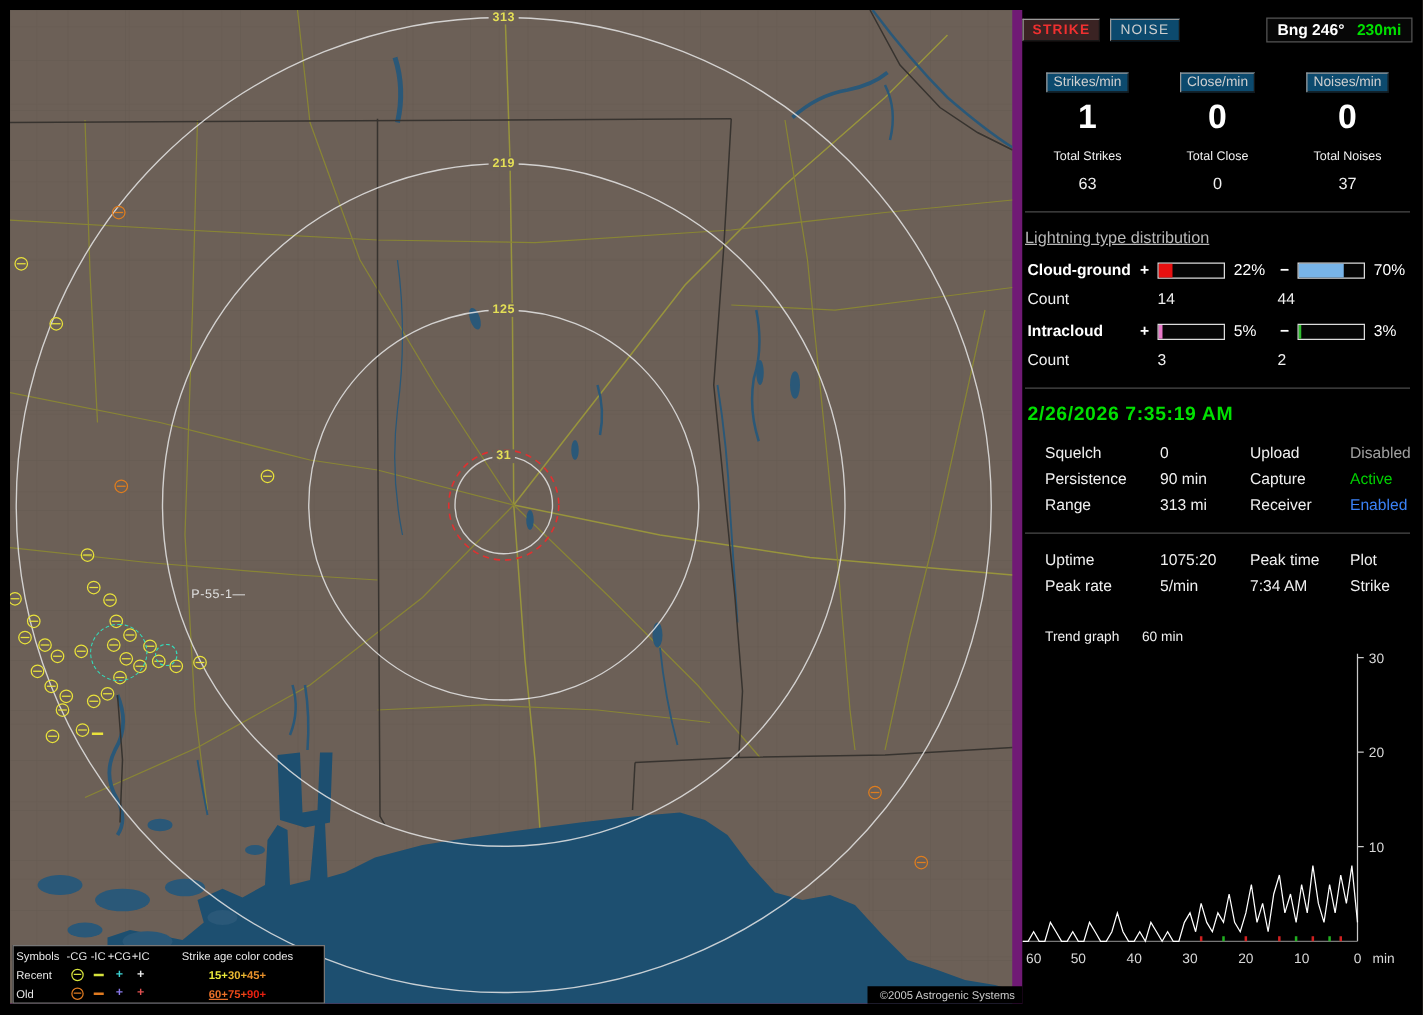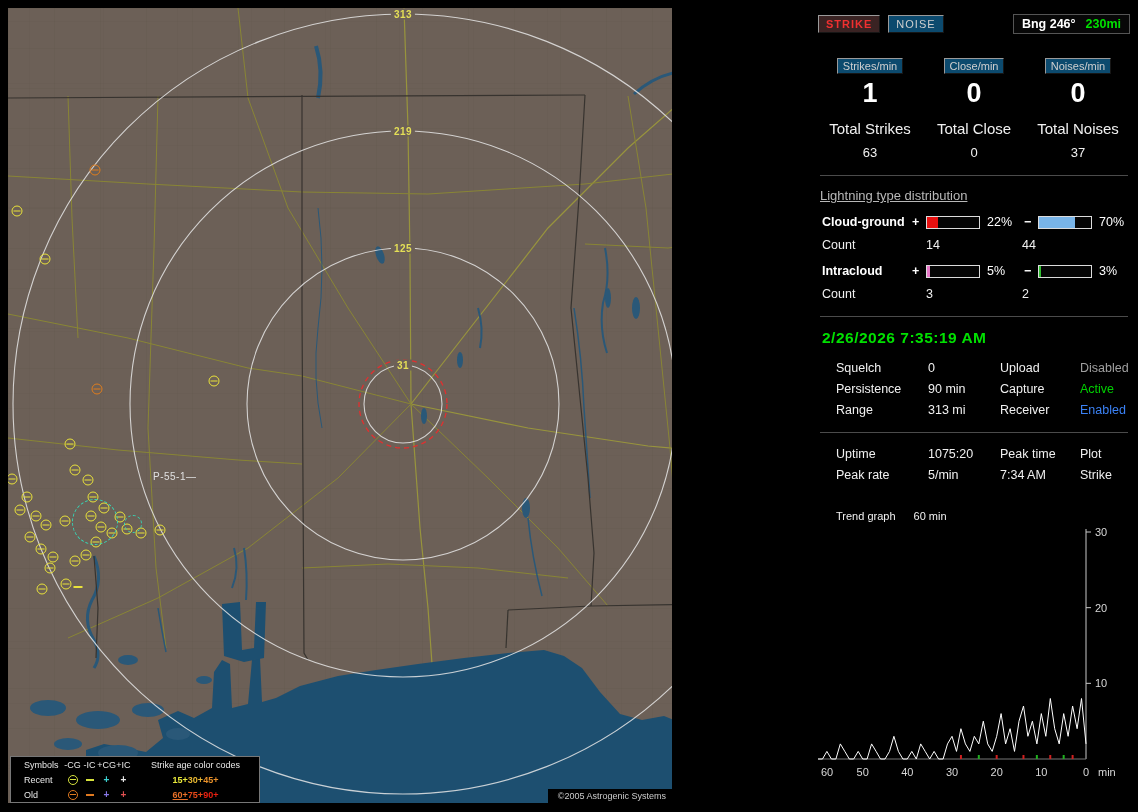--- a/index.html
+++ b/index.html
@@ -1,36 +1,36 @@
 <!DOCTYPE html>
 <html><head>
 <meta charset="utf-8">
 <style>
   html,body{margin:0;padding:0;background:#000;}
   body{width:1138px;height:812px;position:relative;overflow:hidden;
        font-family:"Liberation Sans","DejaVu Sans",sans-serif;color:#e8e8e8;}
   
-  .map{position:absolute;left:8px;top:8px;width:664px;height:795px;background:#4d7c0f;overflow:hidden;}
+  .map{position:absolute;left:8px;top:8px;width:810px;height:795px;background:#701a75;overflow:hidden;}
   .map svg.basemap{position:absolute;left:0;top:0;}
   .map-overlay{position:absolute;left:0;top:0;width:100%;height:100%;}
   .strike{position:absolute;width:9px;height:9px;border:1px solid currentColor;border-radius:50%;
           transform:translate(-50%,-50%);}
   .strike::after{content:"";position:absolute;left:1px;right:1px;top:50%;height:1px;margin-top:-.5px;background:currentColor;}
   .strike-dash{position:absolute;width:9px;height:2px;background:currentColor;transform:translate(-50%,-50%);}
   .cell-circle{position:absolute;border:1px dashed #35d8b8;border-radius:50%;transform:translate(-50%,-50%);}
   .ring-label{position:absolute;transform:translate(-50%,-50%);background:#6c6057;color:#e4df56;
               font-size:10px;font-weight:bold;padding:0 3px;letter-spacing:.5px;}
   .cell-label{position:absolute;color:#e0e0e0;font-size:10px;transform:translate(0,-50%);letter-spacing:.5px;}
   .map-copyright{position:absolute;right:0;bottom:0;background:#000;color:#cccccc;font-size:9px;
                  padding:2px 6px 2px 10px;}
   
   .legend{position:absolute;left:2px;top:748px;width:248px;height:45px;background:#000;
           border:1px solid #777;font-size:9px;color:#e8e8e8;}
   .legend-row{display:flex;align-items:center;height:15px;}
-  .lg-label{width:40px;padding-left:13px;}
+  .lg-label{width:40px;padding-left:2px;}
   .lg-sym{width:17px;display:flex;align-items:center;justify-content:center;position:relative;}
   .lg-age-title{flex:1;text-align:center;}
   .lg-age{width:27px;text-align:center;font-weight:bold;}
   .lg-cgm{position:relative;width:8px;height:8px;border:1px solid currentColor;border-radius:50%;display:inline-block;}
   .lg-cgm::after{content:"";position:absolute;left:1px;right:1px;top:50%;height:1px;margin-top:-.5px;background:currentColor;}
   .lg-dash{width:8px;height:2px;background:currentColor;display:inline-block;}
   .lg-plus{font-weight:bold;font-size:10px;line-height:8px;}
   
   .sidebar{position:absolute;left:818px;top:8px;width:312px;height:795px;background:#000;}
   .topbar{display:flex;align-items:center;margin-top:6px;}
@@ -38,21 +38,21 @@
        color:#cfcfcf;font-size:11px;font-family:inherit;padding:2px 7px;letter-spacing:1px;cursor:pointer;}
   .strike-btn{color:#f03030;font-weight:bold;background:#3a2323;margin-right:8px;}
   .noise-btn{letter-spacing:1px;}
   .bearing-panel{margin-left:auto;background:#070707;border:1px solid #555;padding:2px 8px;
                  font-size:12.5px;font-weight:bold;display:flex;gap:10px;}
   .bng{color:#fff;}
   .rates-row{display:flex;margin-top:24px;}
   .rate-col{width:104px;display:flex;flex-direction:column;align-items:center;}
   .rate-btn{font-size:11px;padding:1px 5px;letter-spacing:0;}
   .rate-num{font-size:27px;font-weight:bold;color:#fff;margin-top:4px;line-height:30px;}
-  .total-label{font-size:15px;margin-top:12px;color:#f0f0f0;}
+  .total-label{font-size:10px;margin-top:12px;color:#f0f0f0;}
   .total-value{font-size:13px;margin-top:8px;color:#f0f0f0;}
   .divider{border:none;border-top:1px solid #4b4b4b;margin:15px 2px 0 2px;}
   .dist-title{margin:12px 2px 0 2px;font-size:13px;color:#b8b8b8;text-decoration:underline;}
   .dist-row{display:grid;grid-template-columns:90px 14px 56px 42px 14px 56px 42px;align-items:center;
             margin:12px 0 0 4px;font-size:12.5px;}
   .dist-name{font-weight:bold;color:#fff;}
   .dist-sign{font-weight:bold;color:#fff;}
   .bar{display:inline-block;width:52px;height:11px;border:1px solid #dcdcdc;background:#050505;}
   .bar-fill{display:block;height:100%;}
   .dist-pct{font-weight:normal;color:#fff;padding-left:5px;}

